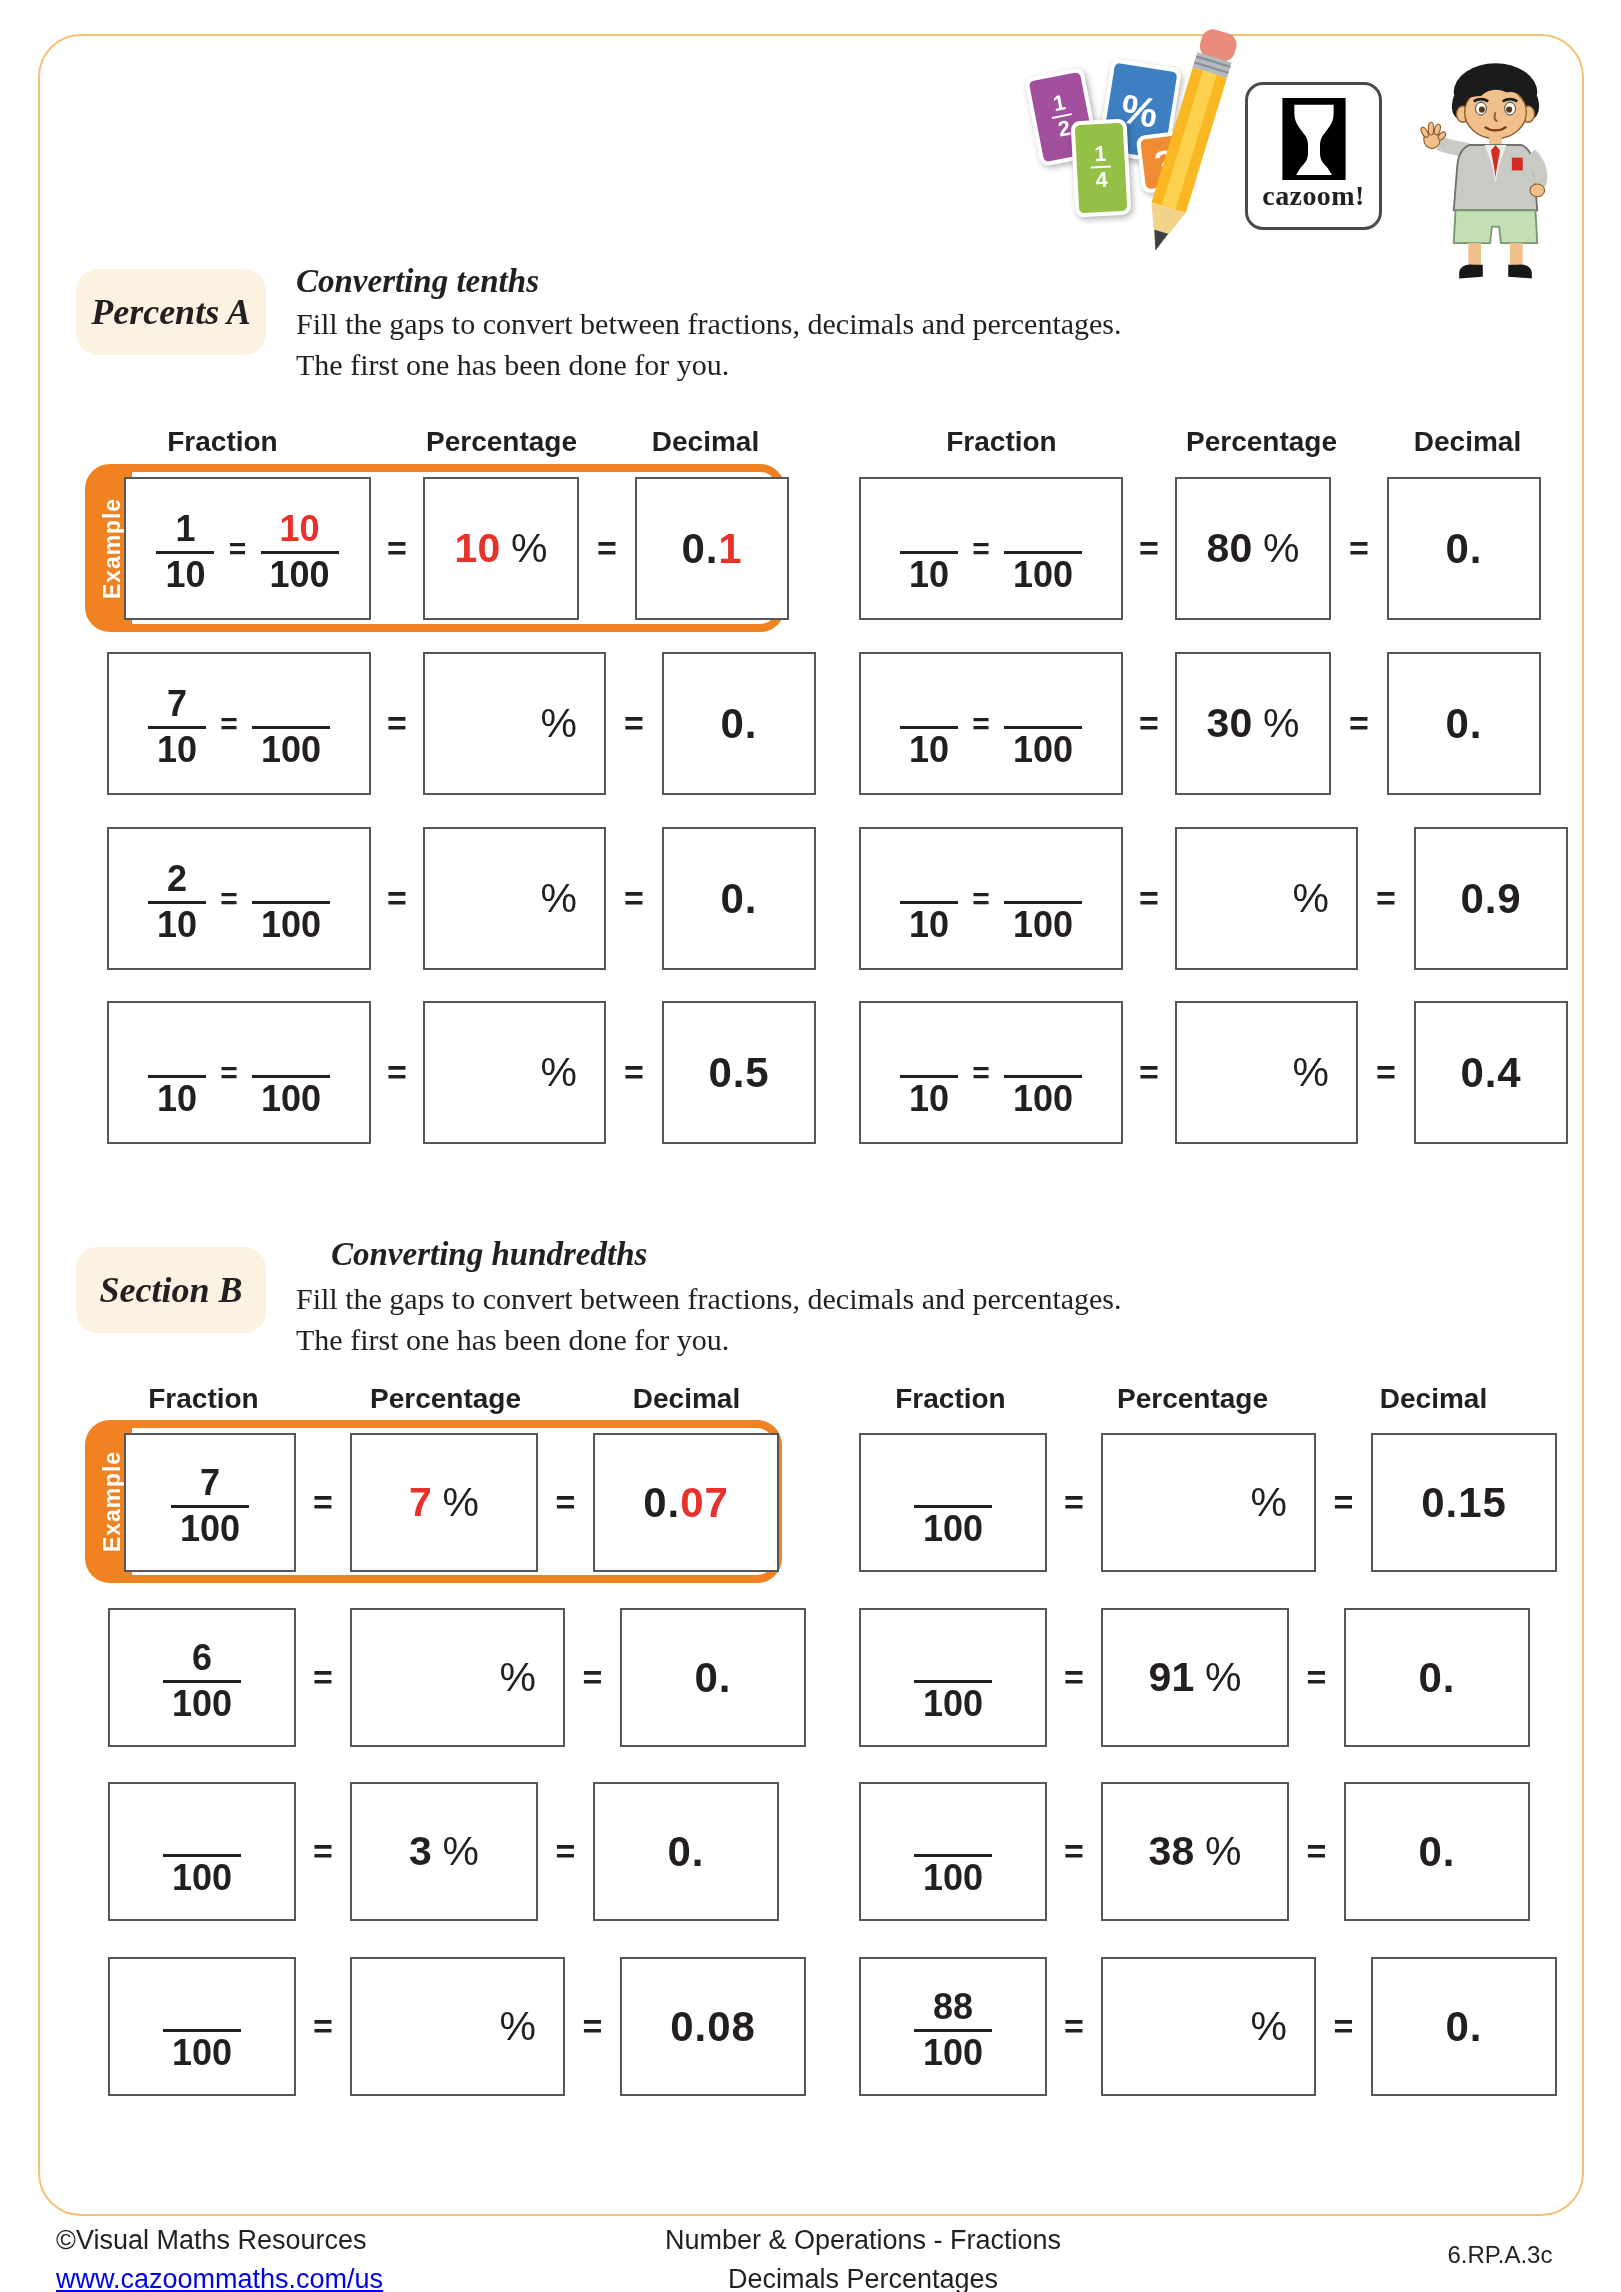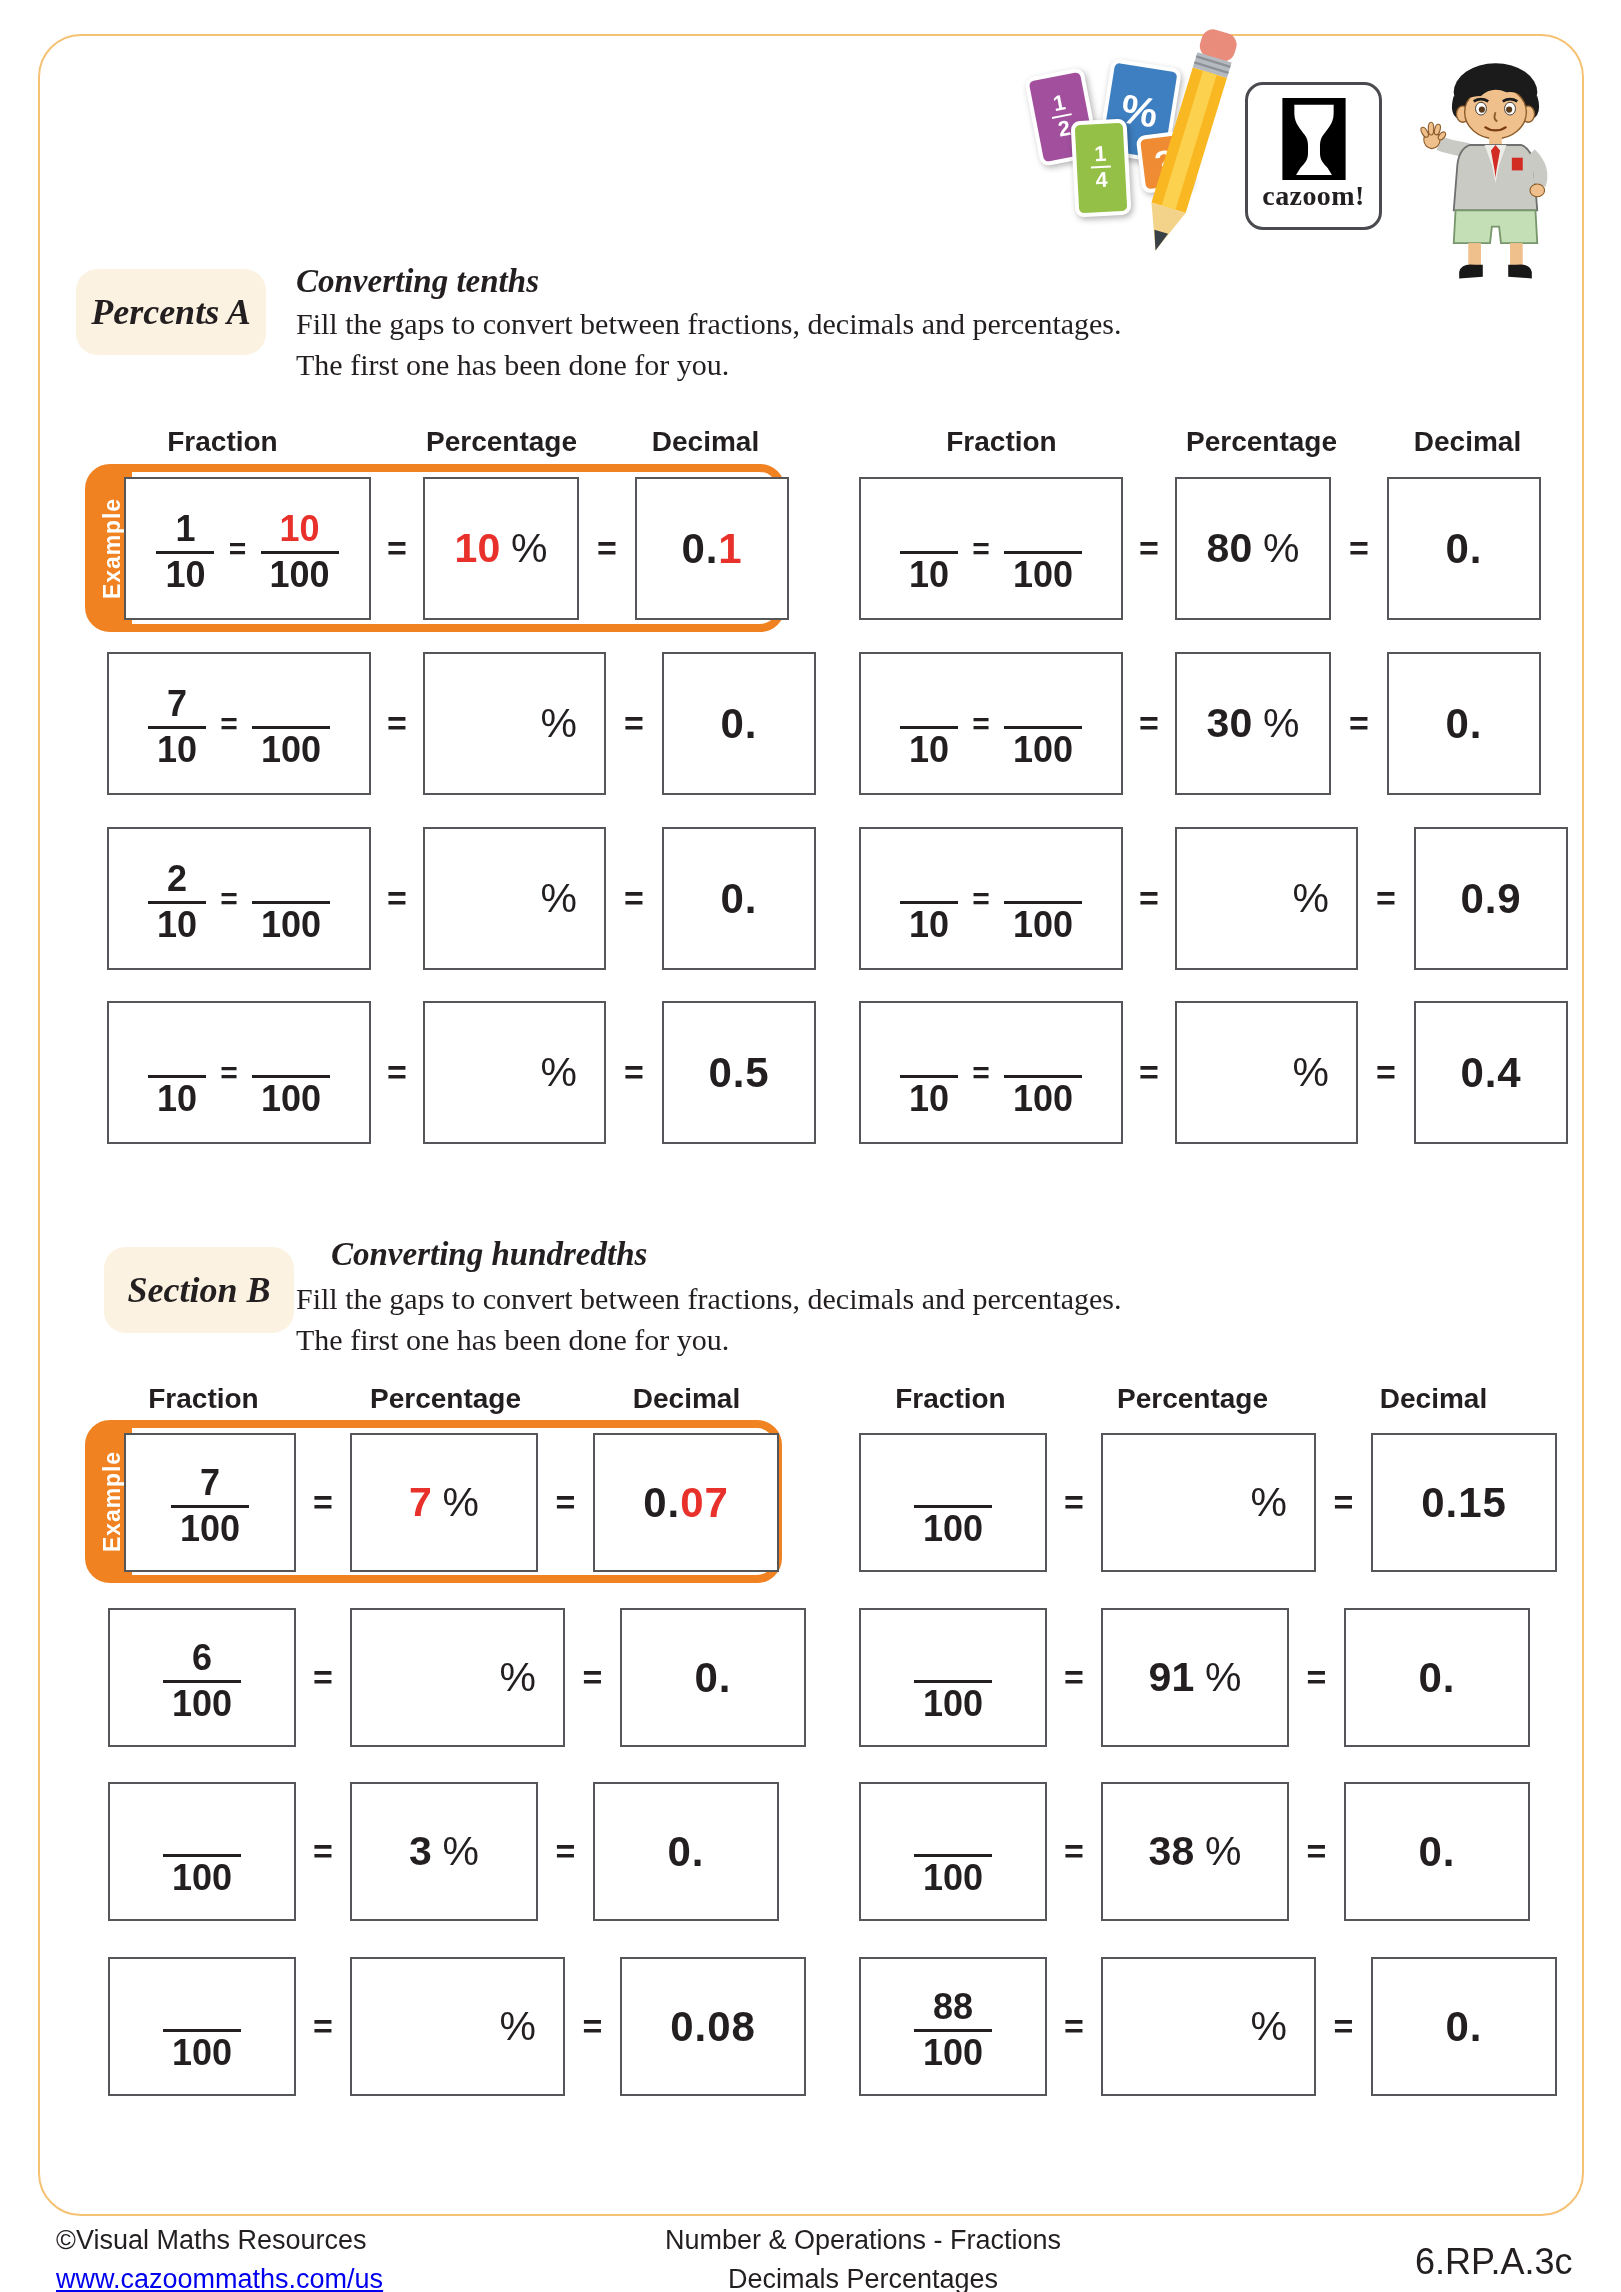--- a/index.html
+++ b/index.html
@@ -29,21 +29,21 @@
   #cazoom-box{left:1245px;top:82px;width:131px;height:142px;background:#fff;border:3.6px solid #4A4B4E;
               border-radius:18px;z-index:3;display:flex;flex-direction:column;align-items:center;}
   #cazoom-drum{width:64px;height:82px;margin-top:12.5px;}
   #cazoom-text{font-family:"Liberation Serif",serif;font-weight:700;font-size:28px;letter-spacing:0.4px;margin-top:0.9px;}
   #mascot{left:1404px;top:56px;width:183px;height:227px;z-index:2;}
 
   
   .section-label{background:#FBF2E1;border-radius:21.5px;display:flex;align-items:center;justify-content:center;
                  font-family:"Liberation Serif",serif;font-style:italic;font-weight:700;font-size:36px;}
   #label-a{left:76px;top:269px;width:190px;height:86px;}
-  #label-b{left:76px;top:1247px;width:190px;height:86px;margin-left:28px;}
+  #label-b{left:76px;top:1247px;width:190px;height:86px;}
   .sec-heading{font-family:"Liberation Serif",serif;font-style:italic;font-weight:700;font-size:33px;}
   .sec-instr{font-family:"Liberation Serif",serif;font-size:30px;line-height:1.35;}
   #heading-a{left:296px;top:263px;text-align:center;} #instr-a{left:296px;top:304px;width:985px;}
   #heading-b{left:296px;top:1236px;margin-left:35px;} #instr-b{left:296px;top:1279px;width:985px;}
 
   
   .thead{position:absolute;width:197px;text-align:center;font-size:28px;font-weight:700;}
 
   
   .example-wrap{background:#fff;border:8px solid #F08221;border-radius:25px;z-index:1;}
@@ -70,21 +70,21 @@
   .pval{font-weight:700;} .psign{font-weight:400;}
   .pctbox.blank{justify-content:flex-end;padding-right:27px;}
   .decbox{font-size:42px;font-weight:700;letter-spacing:0.9px;}
   .red{color:#E8312A;}
   .decr{color:#E8312A;}
 
   
   #footer-left{left:56px;top:2221px;font-size:27px;line-height:1.45;}
   #footer-link{color:#0000EE;text-decoration:underline;}
   #footer-center{left:639px;top:2221px;width:448px;text-align:center;font-size:27px;line-height:1.45;}
-  #footer-code{left:1415px;top:2241px;width:170px;text-align:left;font-size:36px;}
+  #footer-code{left:1415px;top:2241px;width:170px;text-align:center;font-size:24px;}
 </style>
 </head>
 <body>
 
 <div id="page">
   <div id="outer-border" class="abs"></div>
 
 
   <div id="card-half" class="card">
     <div class="cfrac">

